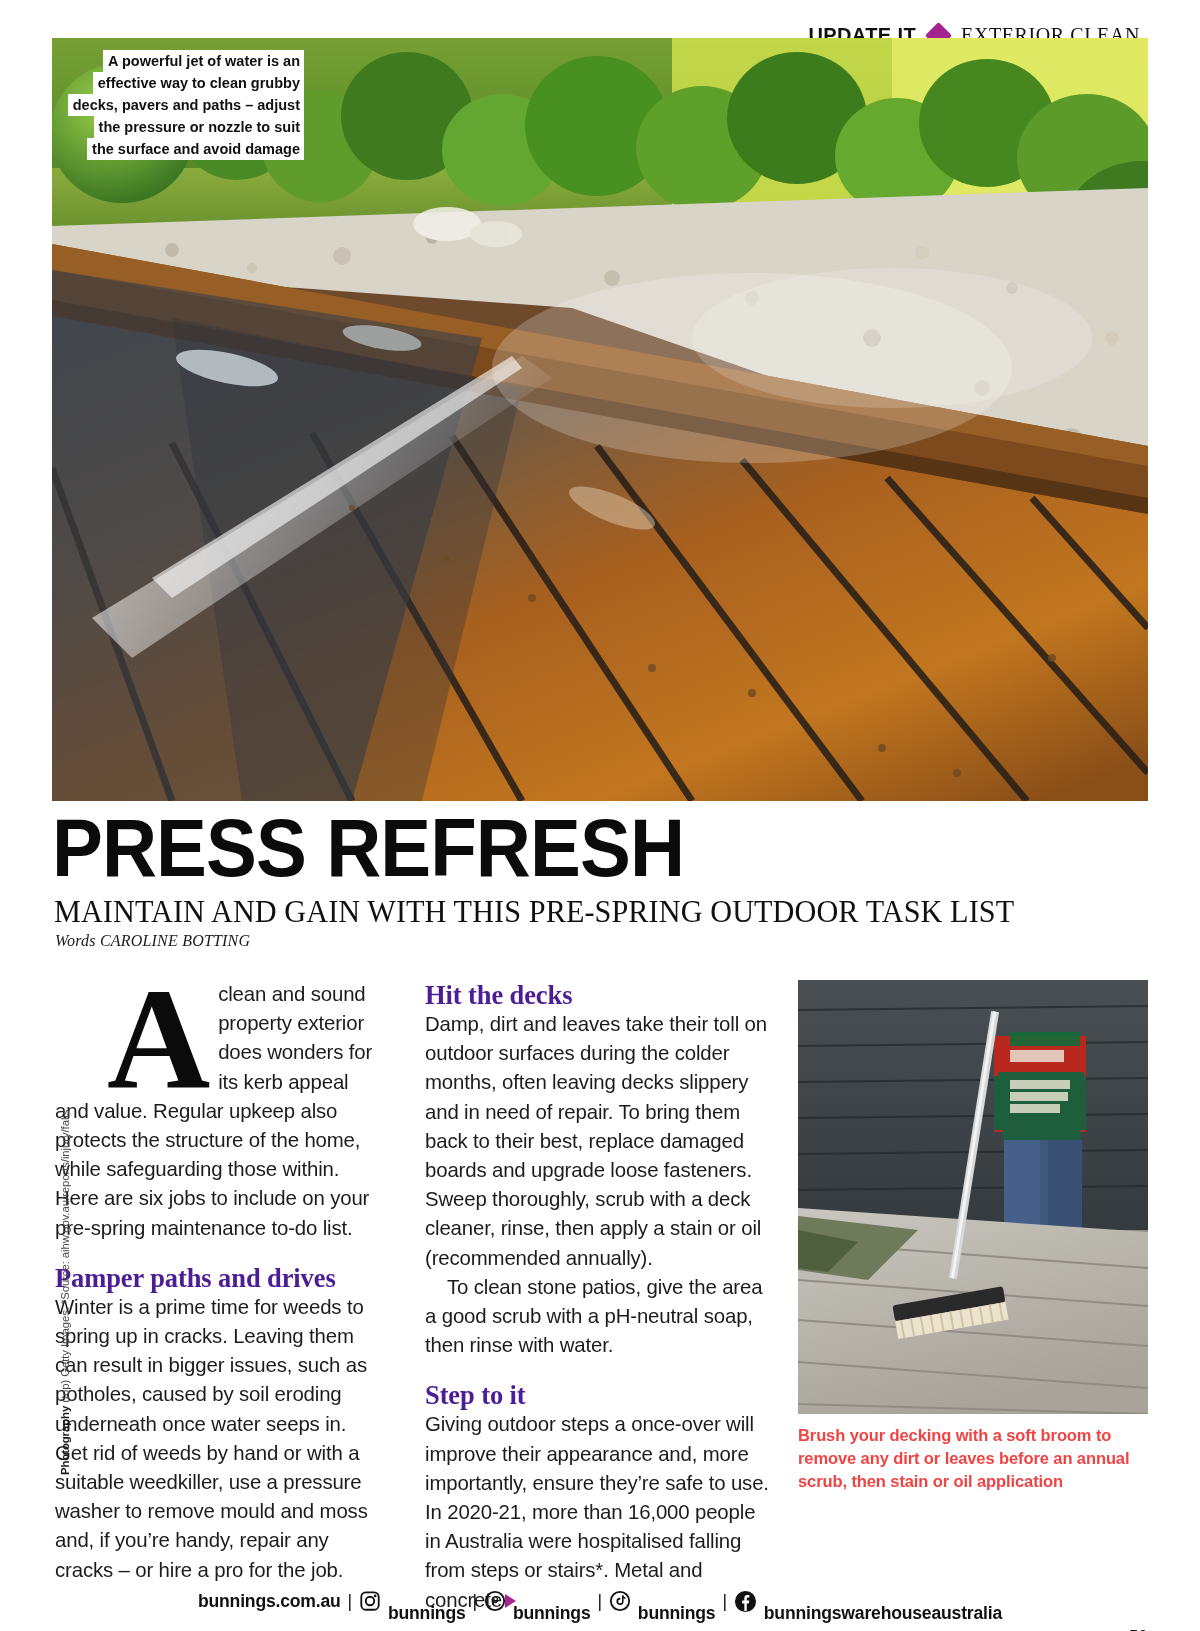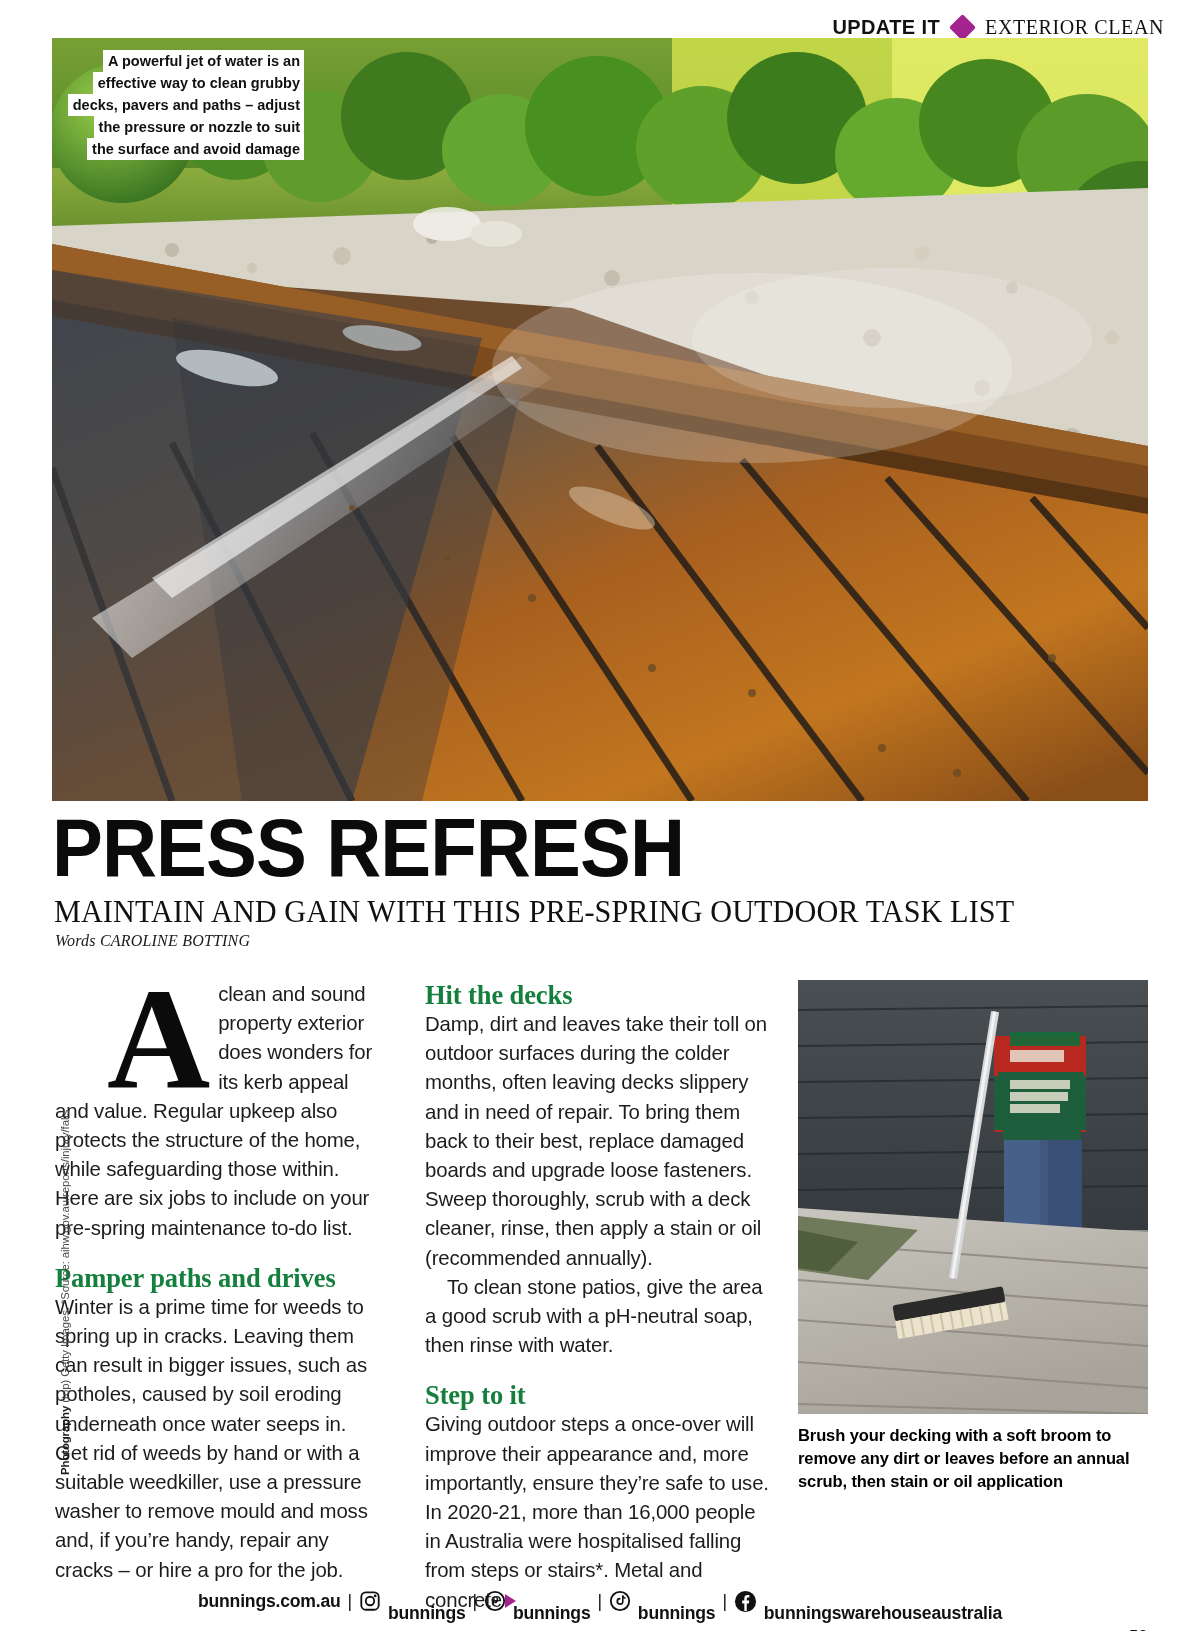--- a/index.html
+++ b/index.html
@@ -4,23 +4,23 @@
 <style>
   html,body{margin:0;padding:0;background:#ffffff;}
   body{
     width:1200px;height:1631px;position:relative;overflow:hidden;
     font-family:"Liberation Sans", sans-serif;color:#111;
   }
   .page{position:absolute;inset:0;}
 
   
   .header{
-    position:absolute;left:0;top:8px;width:1200px;height:38px;
+    position:absolute;left:0;top:16px;width:1200px;height:38px;
     display:flex;align-items:center;justify-content:flex-end;
-    padding-right:36px;box-sizing:border-box;
+    padding-right:60px;box-sizing:border-box;
   }
   .hdr-update{
     font-family:"Liberation Sans", sans-serif;
     font-weight:bold;font-size:20px;letter-spacing:.4px;color:#111;
   }
   .hdr-diamond{
     width:19px;height:19px;background:#a3248f;margin:0 13px;
     transform:rotate(45deg);border-radius:2px;
   }
   .hdr-section{
@@ -68,21 +68,21 @@
 
   
   .col{position:absolute;top:980px;}
   .col p{margin:0;}
   .body-txt{
     font-family:"Liberation Sans", sans-serif;
     font-size:20.4px;line-height:29.2px;color:#1c1c1c;letter-spacing:-.15px;
   }
   .sec-head{
     font-family:"Liberation Serif", serif;
-    font-weight:bold;font-size:26.5px;line-height:30px;color:#15803d;
+    font-weight:bold;font-size:26.5px;line-height:30px;color:#4c1d95;
     margin:0 0 3px 0;letter-spacing:-.1px;
   }
   .gap{height:20px;}
 
   .col1{left:55px;width:325px;}
   .col2{left:425px;width:345px;}
 
   .dropcap{
     float:left;
     font-family:"Liberation Serif", serif;
@@ -100,21 +100,21 @@
 
   
   .photo{
     position:absolute;left:798px;top:980px;width:350px;height:434px;
     overflow:hidden;background:#8f8f8a;
   }
   .photo-svg{position:absolute;inset:0;width:100%;height:100%;display:block;}
   .photo-caption{
     position:absolute;left:798px;top:1424px;width:350px;
     font-family:"Liberation Sans", sans-serif;
-    font-weight:bold;font-size:16.5px;line-height:23px;color:#000000;
+    font-weight:bold;font-size:16.5px;line-height:23px;color:#ef4444;
     letter-spacing:-.1px;
   }
 
   
   .credit{
     position:absolute;left:-150px;top:1254px;width:430px;
     transform:rotate(-90deg);transform-origin:center center;
     font-family:"Liberation Sans", sans-serif;
     font-size:11.4px;color:#4a4a4a;white-space:nowrap;letter-spacing:-.1px;
   }

